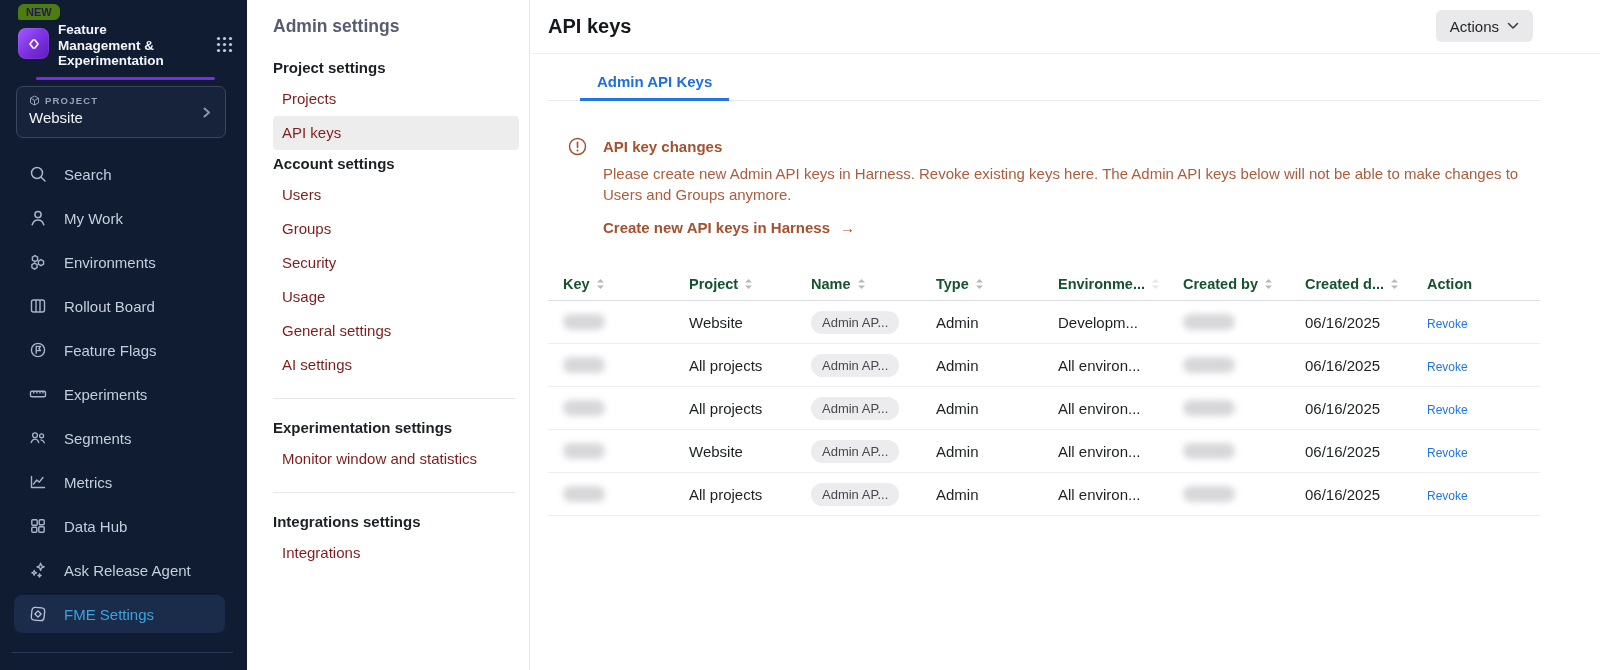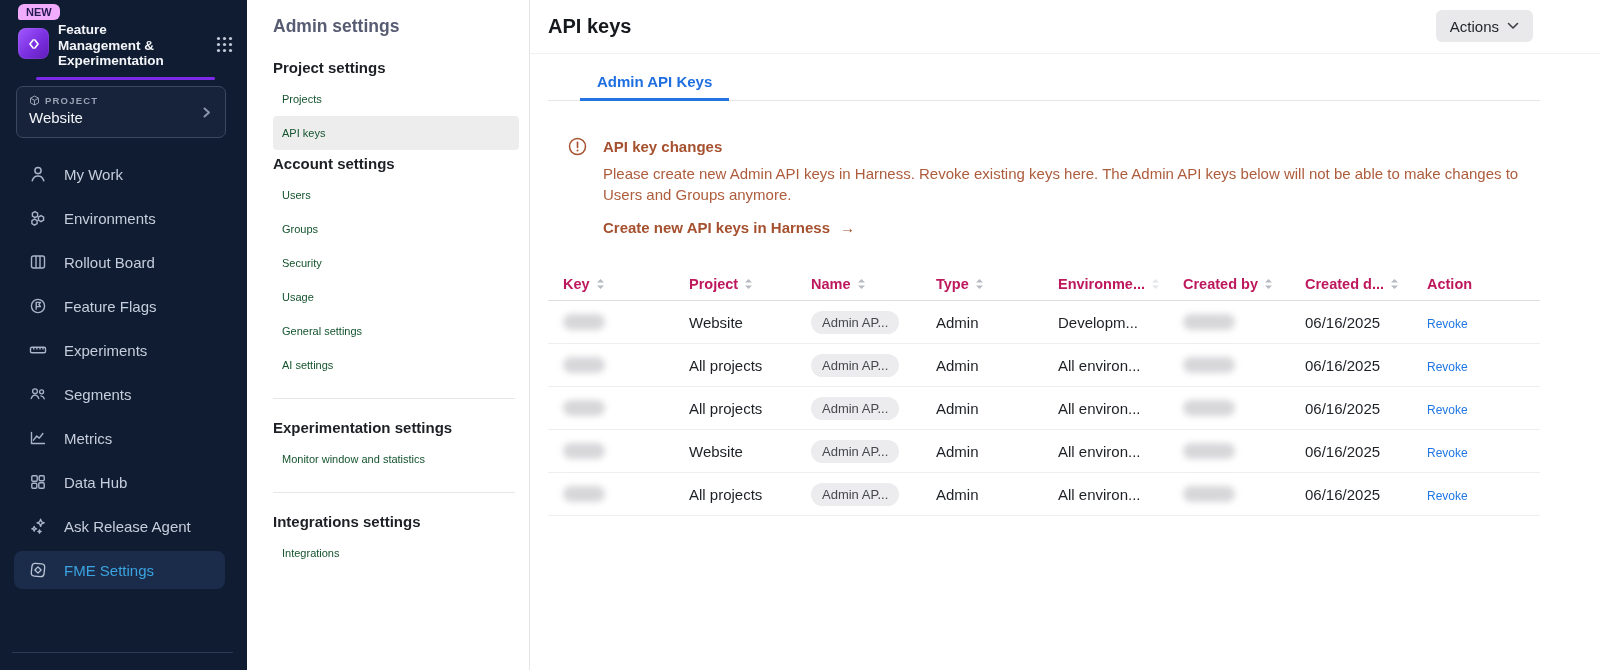--- a/index.html
+++ b/index.html
@@ -3,21 +3,21 @@
 <meta charset="utf-8">
 <style>
   * { margin:0; padding:0; box-sizing:border-box; }
   html,body { width:1600px; height:670px; overflow:hidden; background:#fff;
               font-family:"Liberation Sans", sans-serif; }
 
   
   .sidebar { position:absolute; left:0; top:0; width:247px; height:670px;
              background:#0f1c31; color:#c6cedd; }
   .brand { position:relative; padding:6px 14px 0 18px; }
-  .new-badge { position:absolute; left:18px; top:4px; background:#f0abfc; color:#261a52;
+  .new-badge { position:absolute; left:18px; top:4px; background:#4d7c0f; color:#261a52;
                font-size:11px; font-weight:bold; padding:2px 8px; border-radius:6px 6px 6px 2px; }
   .brand-row { display:flex; align-items:flex-start; padding-top:16px; }
   .logo { width:31px; height:31px; border-radius:8px; margin-top:6px;
           background:linear-gradient(135deg,#a259ff 0%,#7a2fe0 55%,#5f1cb8 100%);
           display:flex; align-items:center; justify-content:center; flex:0 0 auto;
           box-shadow:0 0 0 1px rgba(255,255,255,.08) inset; }
   .brand-title { margin-left:9px; font-size:13.5px; font-weight:bold; color:#f4f6fa;
                  line-height:15.5px; flex:1; }
   .grid-dots { margin-top:14px; flex:0 0 auto; }
   .purple-bar { height:3px; background:#7d2ae8; margin:8px 18px 0 18px; border-radius:2px; }
@@ -40,21 +40,21 @@
   .nav-item.active .lbl { color:#3ba3e0; }
   .nav-item .lbl, .nav-item .icon { position:relative; z-index:1; }
   .side-divider { position:absolute; left:12px; right:14px; top:652px;
                   border-top:1px solid #2a3a55; }
 
   
   .snav { position:absolute; left:247px; top:0; width:283px; height:670px; background:#fff;
           border-right:1px solid #e3e5e8; padding:16px 14px 0 26px; }
   .snav-title { font-size:17.5px; font-weight:bold; color:#575c73; margin-bottom:22px; }
   .snav-heading { font-size:15px; font-weight:bold; color:#1d2025; margin-bottom:6px; }
-  .snav-item { height:34px; line-height:34px; font-size:11px; color:#14532d;
+  .snav-item { height:34px; line-height:34px; font-size:15px; color:#7f1d1d;
                padding-left:9px; border-radius:4px; cursor:pointer;
                white-space:nowrap; overflow:hidden; text-overflow:ellipsis; }
   .snav-item.active { background:#ededee; margin-right:-4px; }
   .snav-divider { border-top:1px solid #e5e7ea; margin:16px 0 20px 0; }
   .snav-sec2 { margin-top:5px; }
 
   
   .main { position:absolute; left:530px; top:0; width:1070px; height:670px; background:#fff; }
   .main-header { position:absolute; left:18px; right:0; top:0; height:53px; }
   .page-title { position:absolute; left:0; top:15px; font-size:20px; font-weight:bold; color:#15181c; }
@@ -74,21 +74,21 @@
   .notice-title { margin-left:55px; font-size:15px; font-weight:bold; padding-top:10px; }
   .notice-body { margin-left:55px; margin-top:8px; width:925px; font-size:15px;
                  line-height:21px; color:#ad5c3c; }
   .notice-link { margin-left:55px; margin-top:14px; font-size:15px; font-weight:bold;
                  display:flex; align-items:center; gap:10px; cursor:pointer; width:max-content; }
 
   .table { position:absolute; left:18px; top:268px; width:992px; font-size:15px; color:#1d2025; }
   .trow { display:grid; grid-template-columns:141px 122px 125px 122px 125px 122px 122px 1fr;
           align-items:center; }
   .thead { height:33px; border-bottom:1px solid #dbdde1; font-weight:bold; font-size:14.5px;
-           color:#be185d; }
+           color:#14532d; }
   .th { display:flex; align-items:center; gap:6px; }
   .td:first-child, .th:first-child { padding-left:15px; }
   .tbody-row { height:43px; border-bottom:1px solid #edeef1; }
   .sort { display:inline-flex; flex-direction:column; line-height:0; }
   .pill { display:inline-block; background:#ececee; border-radius:13px; padding:4px 11px;
           font-size:13px; color:#47494e; white-space:nowrap; }
   .blob { height:16px; border-radius:8px; background:#d7d7da; filter:blur(3px); }
   .blob.key { width:42px; }
   .blob.user { width:52px; }
   .revoke { color:#2077e4; font-size:12px; cursor:pointer; }
@@ -145,20 +145,29 @@
       <svg width="13" height="13" viewBox="0 0 13 13" fill="none" stroke="#8b94a8" stroke-width="2" stroke-linecap="round" stroke-linejoin="round">
           <path d="M4.5 2.5l4.5 4-4.5 4"></path>
         </svg>
     </span>
   </div>
 
   <div class="nav">
     <div class="nav-item">
       <span class="icon">
         <svg width="20" height="20" viewBox="0 0 20 20" fill="none" stroke="#a9b4c9" stroke-width="1.5" stroke-linecap="round">
+            <circle cx="9" cy="9" r="5.5"></circle>
+            <line x1="13.2" y1="13.2" x2="17" y2="17"></line>
+          </svg>
+      </span>
+        <span class="lbl">Search</span>
+    </div>
+    <div class="nav-item">
+      <span class="icon">
+        <svg width="20" height="20" viewBox="0 0 20 20" fill="none" stroke="#a9b4c9" stroke-width="1.5" stroke-linecap="round">
             <circle cx="10" cy="6.6" r="3.1"></circle>
             <path d="M4.2 16.8c1-3.2 3.1-4.8 5.8-4.8s4.8 1.6 5.8 4.8"></path>
           </svg>
       </span>
         <span class="lbl">My Work</span>
     </div>
     <div class="nav-item">
       <span class="icon">
         <svg width="20" height="20" viewBox="0 0 20 20" fill="none" stroke="#a9b4c9" stroke-width="1.4">
             <path d="M7 3.6l2.6 1.5v3L7 9.6 4.4 8.1v-3z"></path>

